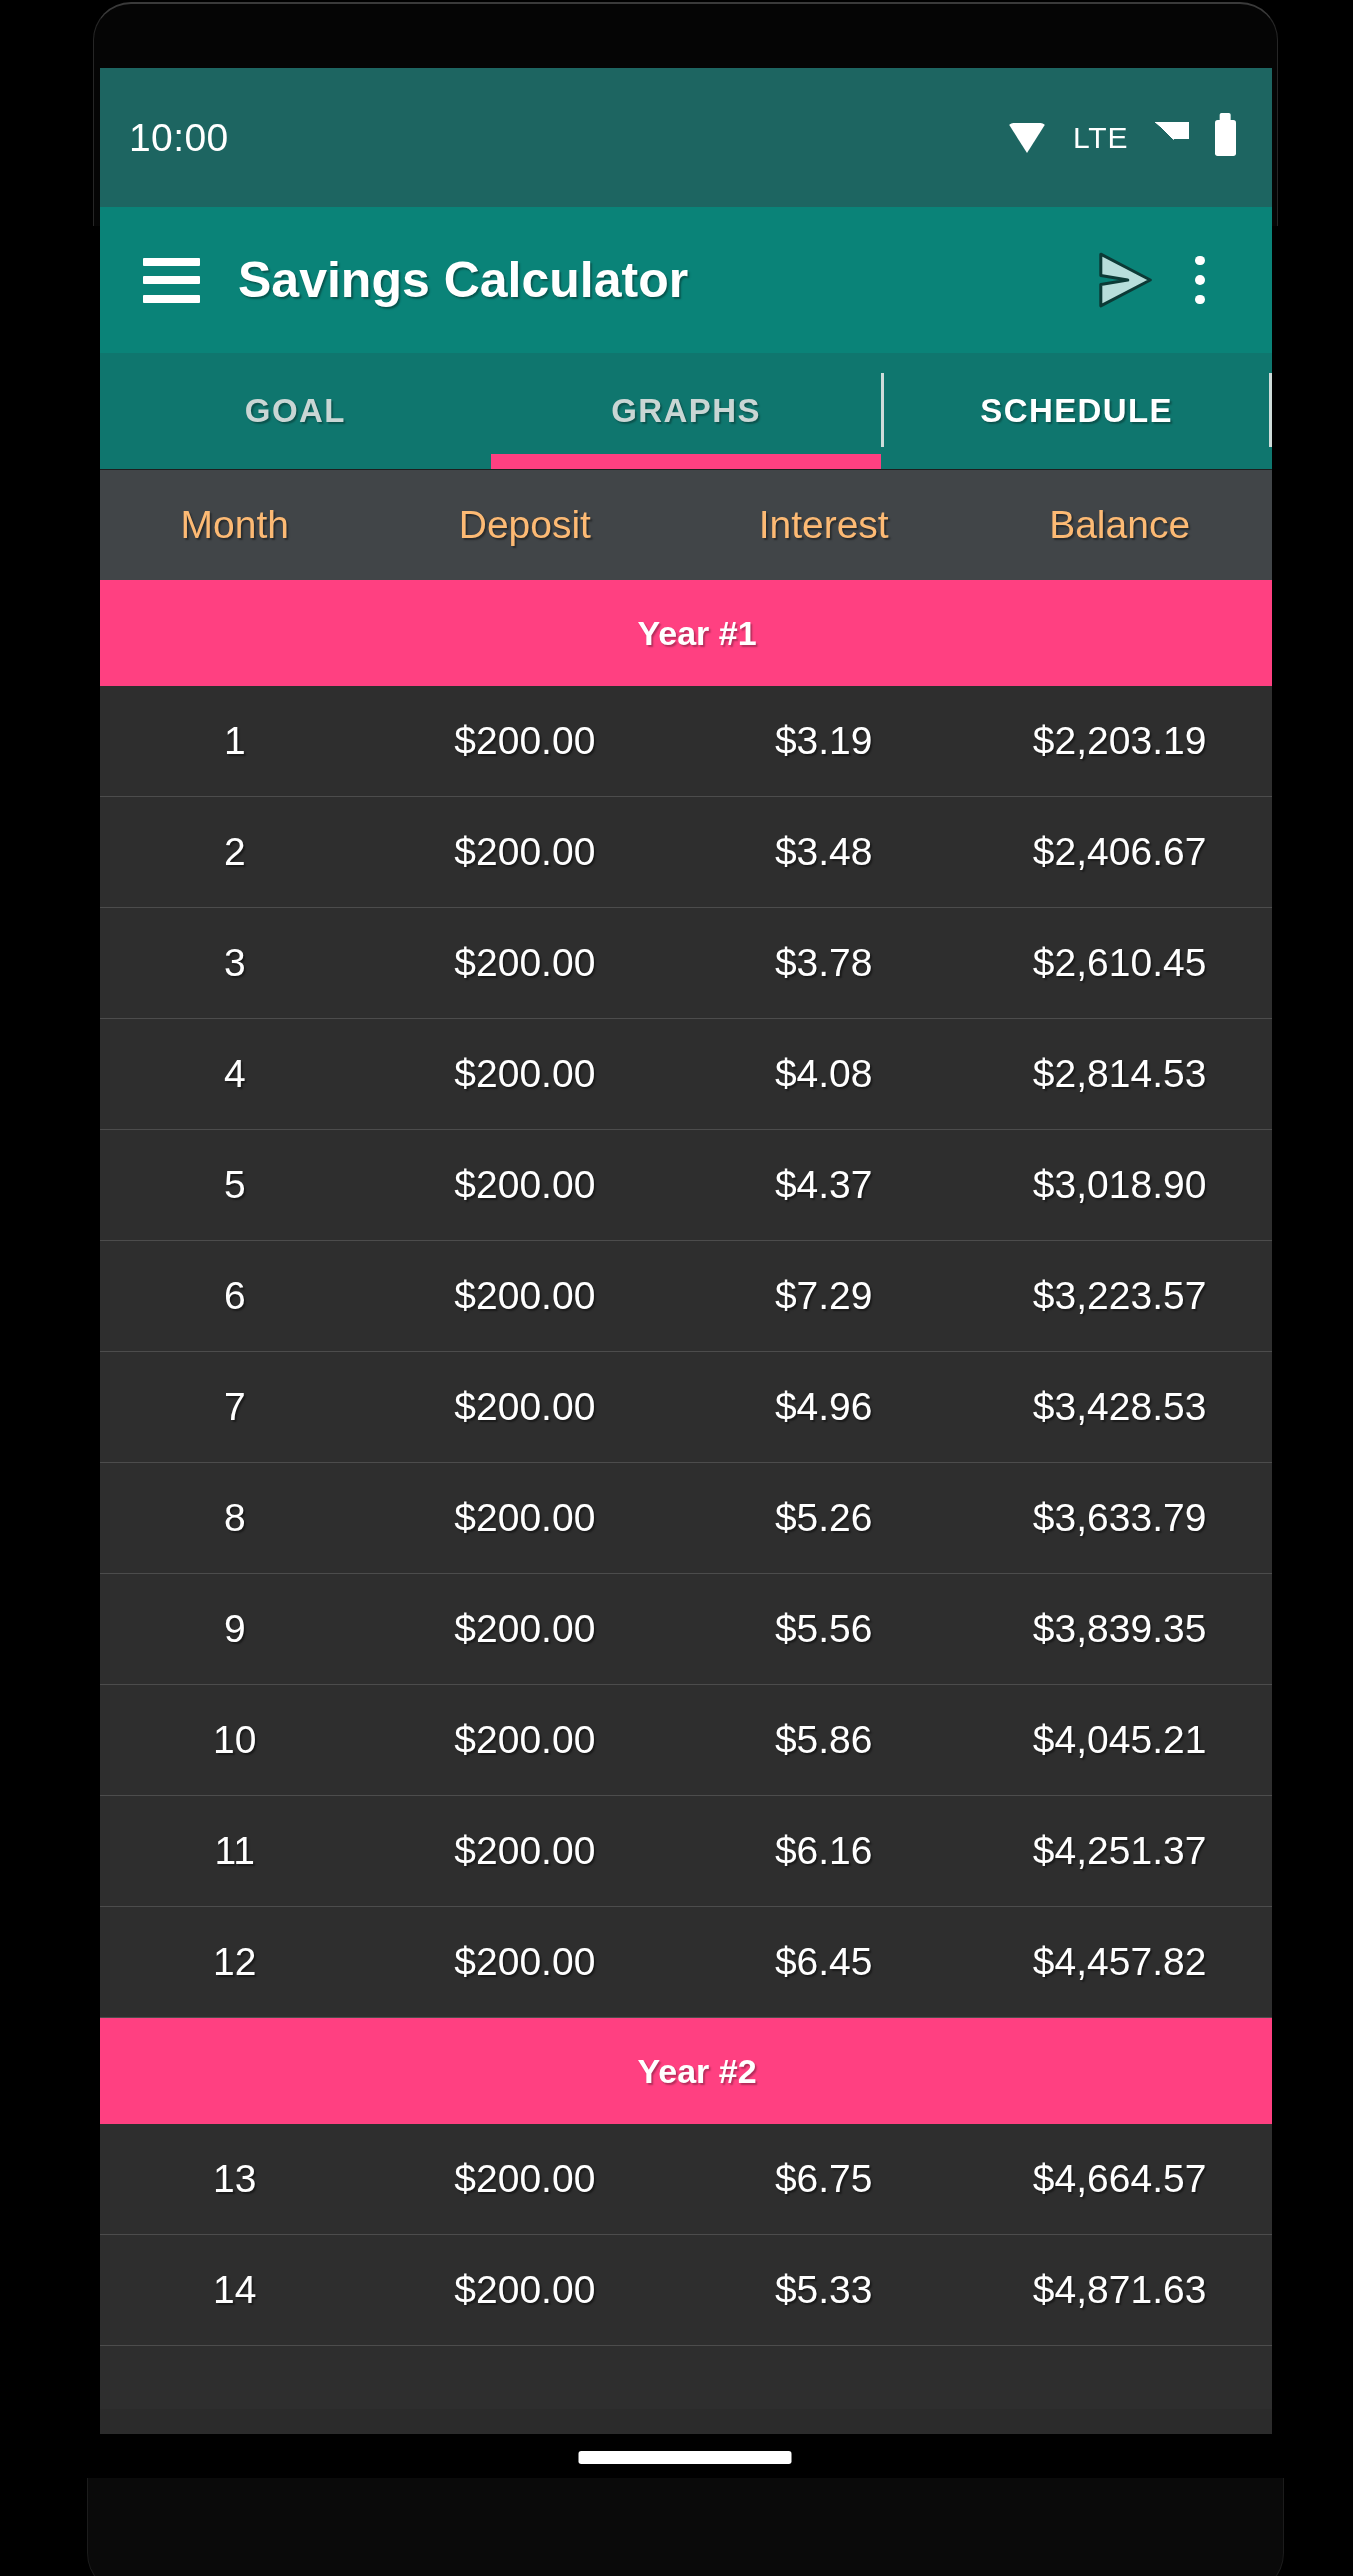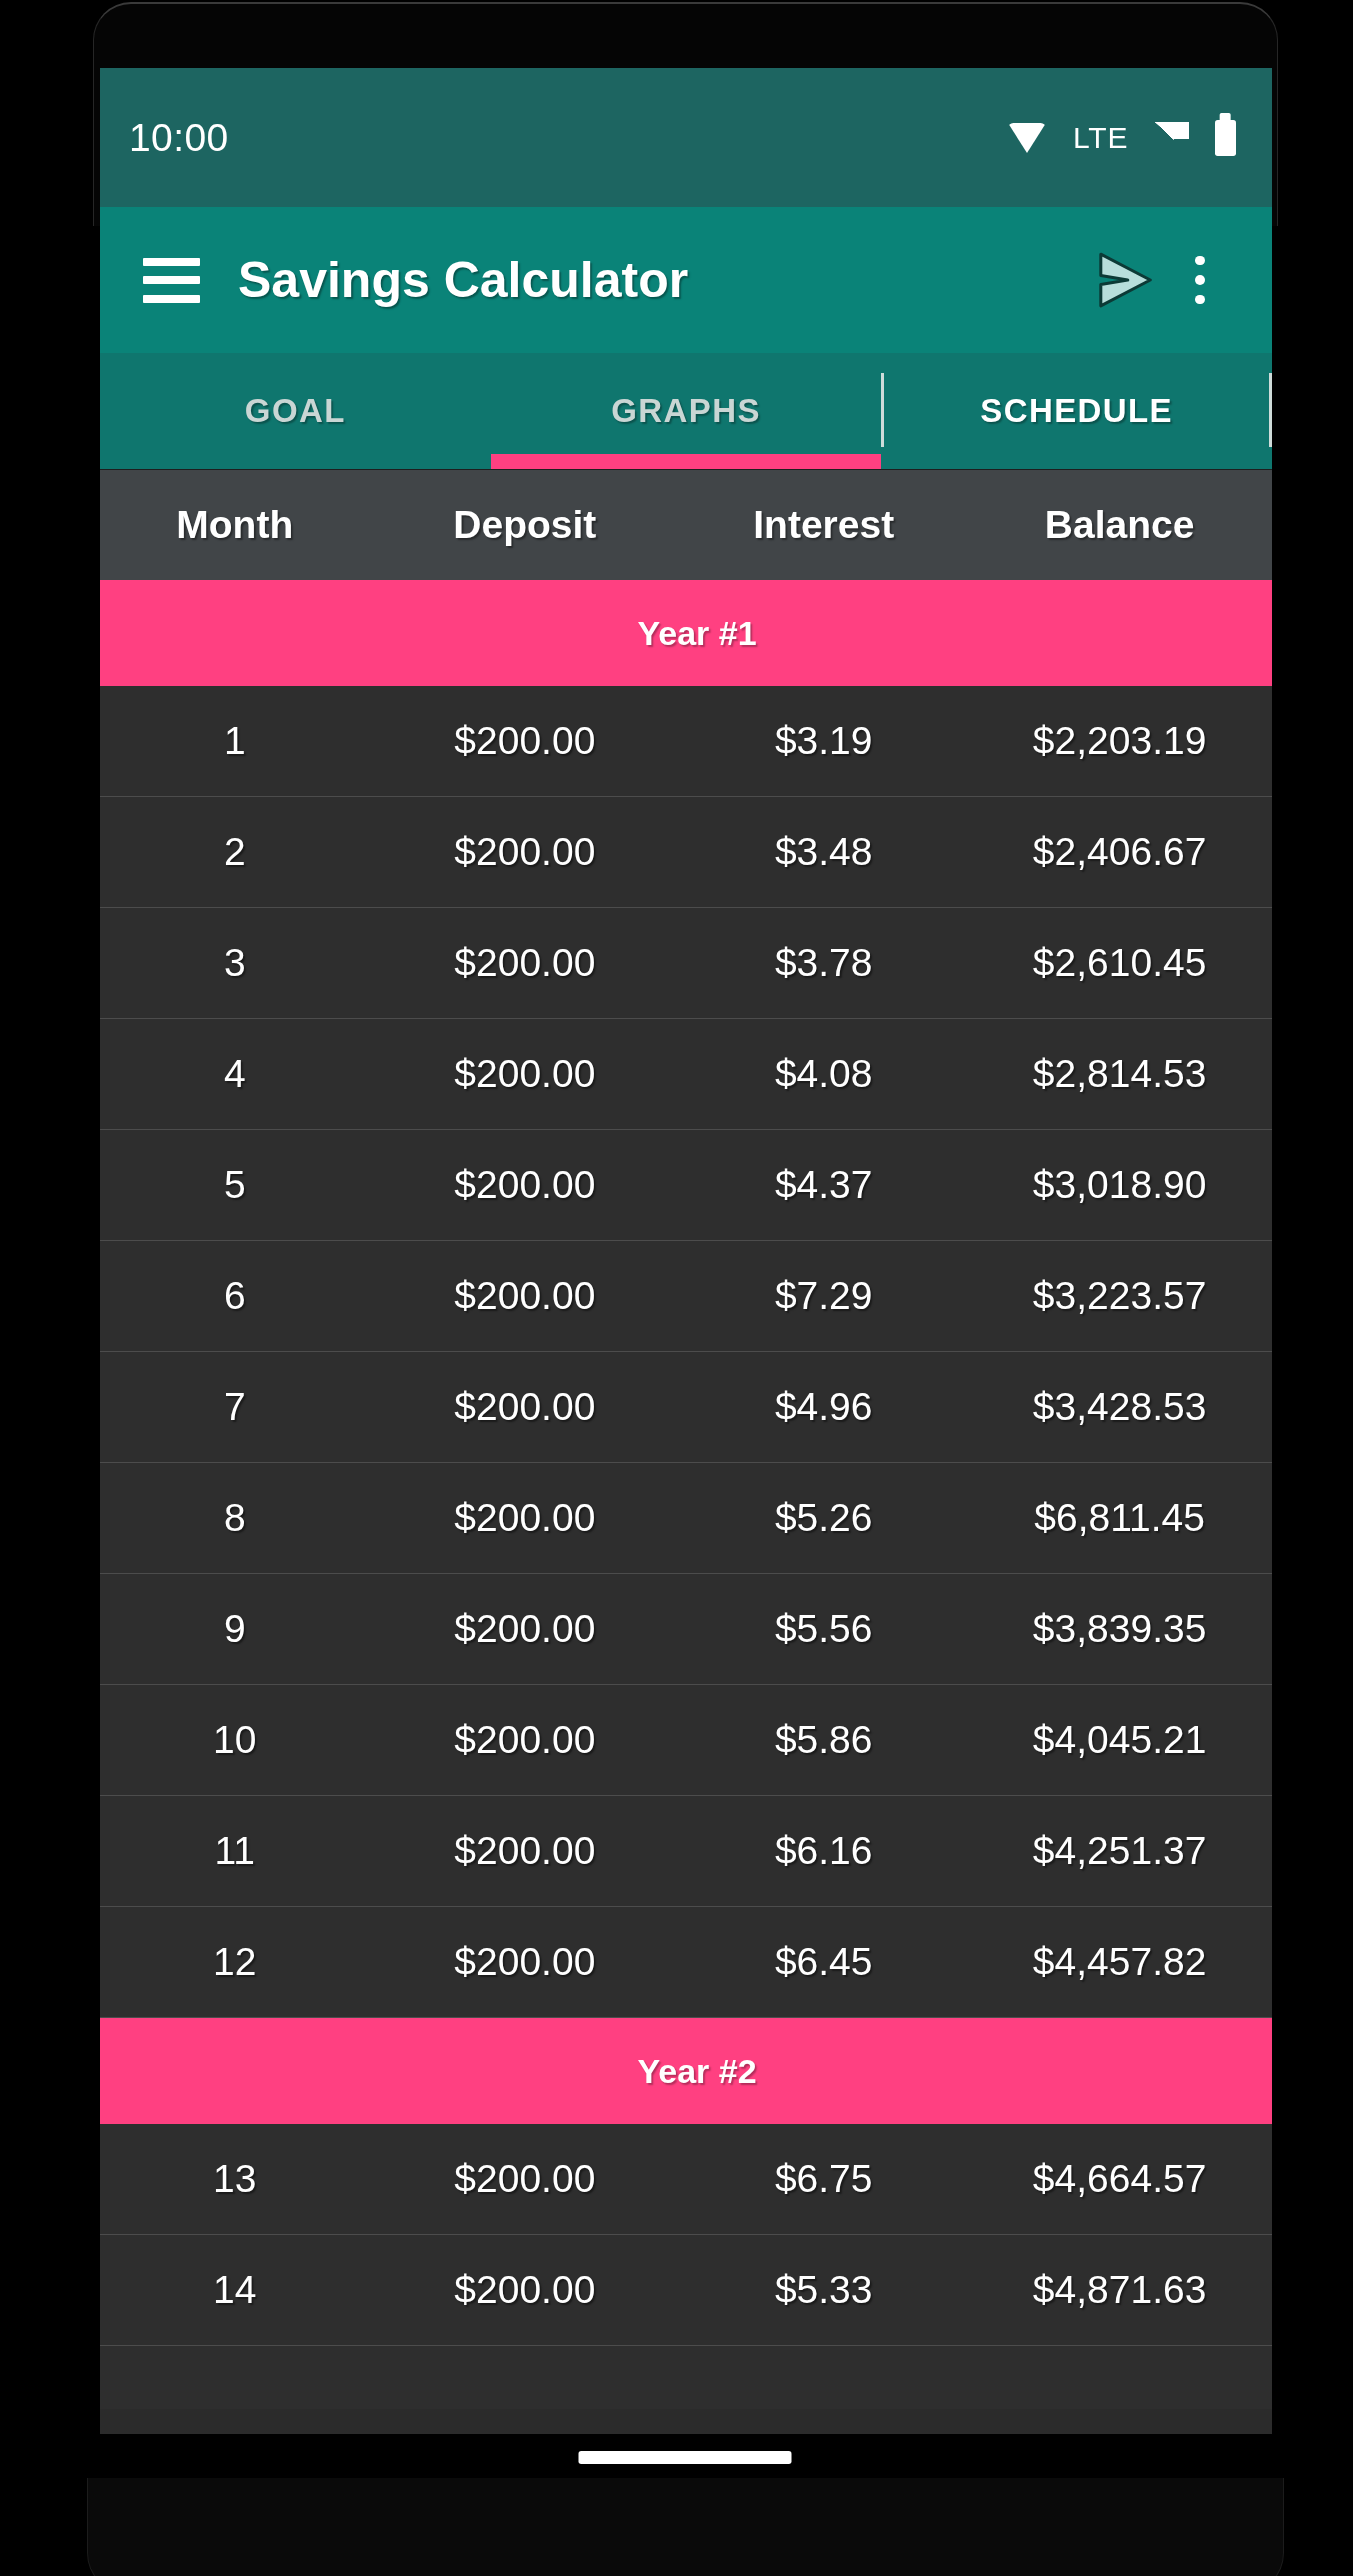--- a/index.html
+++ b/index.html
@@ -140,21 +140,21 @@
   }
 
   
   #schedule-table{ width:100%; background:#2b2b2b; }
   #table-header{
     display:flex; height:111px; align-items:center;
     background:#414548;
     border-top:1.8px solid #1e1e1e;
   }
   #table-header .cell{
-    font-size:39px; font-weight:bold; color:#ffffff;
+    font-size:39px; font-weight:normal; color:#fdba74;
     text-shadow:1.8px 1.8px 1.8px rgba(0,0,0,.4);
   }
   .cell{ text-align:center; }
   .c-month{ width:23.0%; }
   .c-deposit{ width:26.5%; }
   .c-interest{ width:24.5%; }
   .c-balance{ width:26.0%; }
 
   .year-banner{
     height:106px; background:#ff4081;
@@ -280,21 +280,21 @@
           <div class="data-row">
             <div class="cell c-month">7</div>
             <div class="cell c-deposit">$200.00</div>
             <div class="cell c-interest">$4.96</div>
             <div class="cell c-balance">$3,428.53</div>
           </div>
           <div class="data-row">
             <div class="cell c-month">8</div>
             <div class="cell c-deposit">$200.00</div>
             <div class="cell c-interest">$5.26</div>
-            <div class="cell c-balance">$6,811.45</div>
+            <div class="cell c-balance">$3,633.79</div>
           </div>
           <div class="data-row">
             <div class="cell c-month">9</div>
             <div class="cell c-deposit">$200.00</div>
             <div class="cell c-interest">$5.56</div>
             <div class="cell c-balance">$3,839.35</div>
           </div>
           <div class="data-row">
             <div class="cell c-month">10</div>
             <div class="cell c-deposit">$200.00</div>

